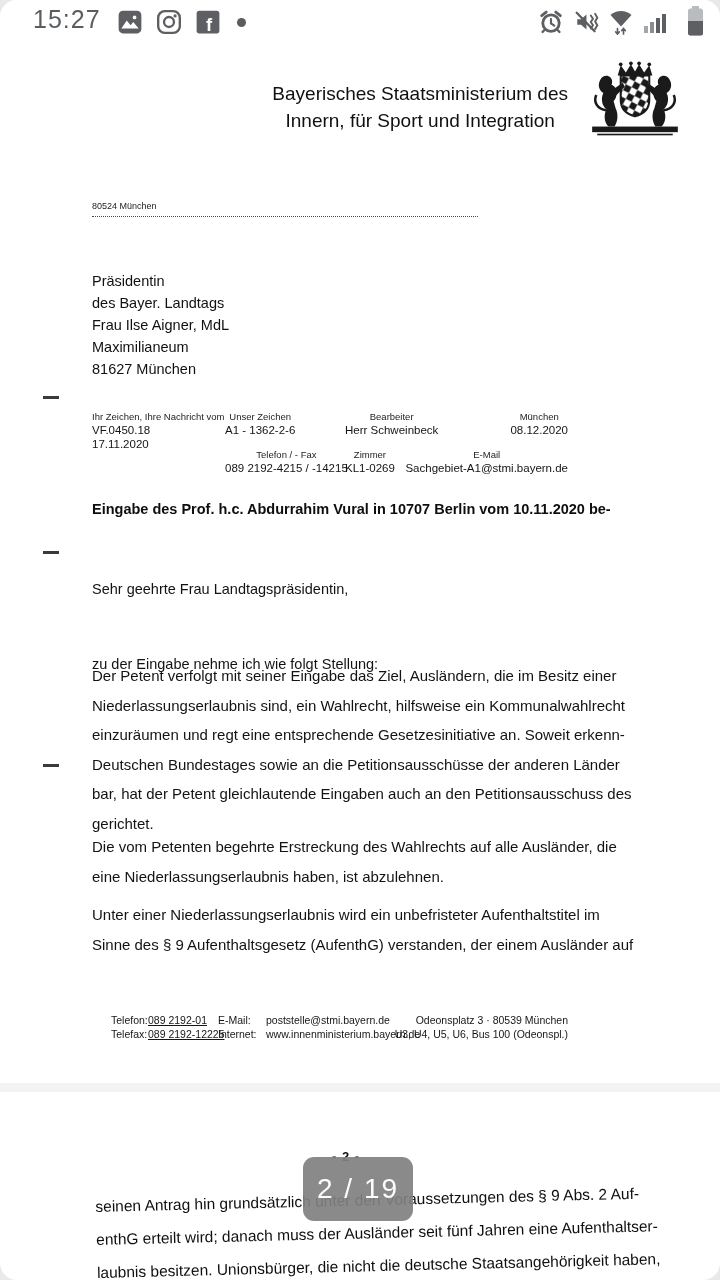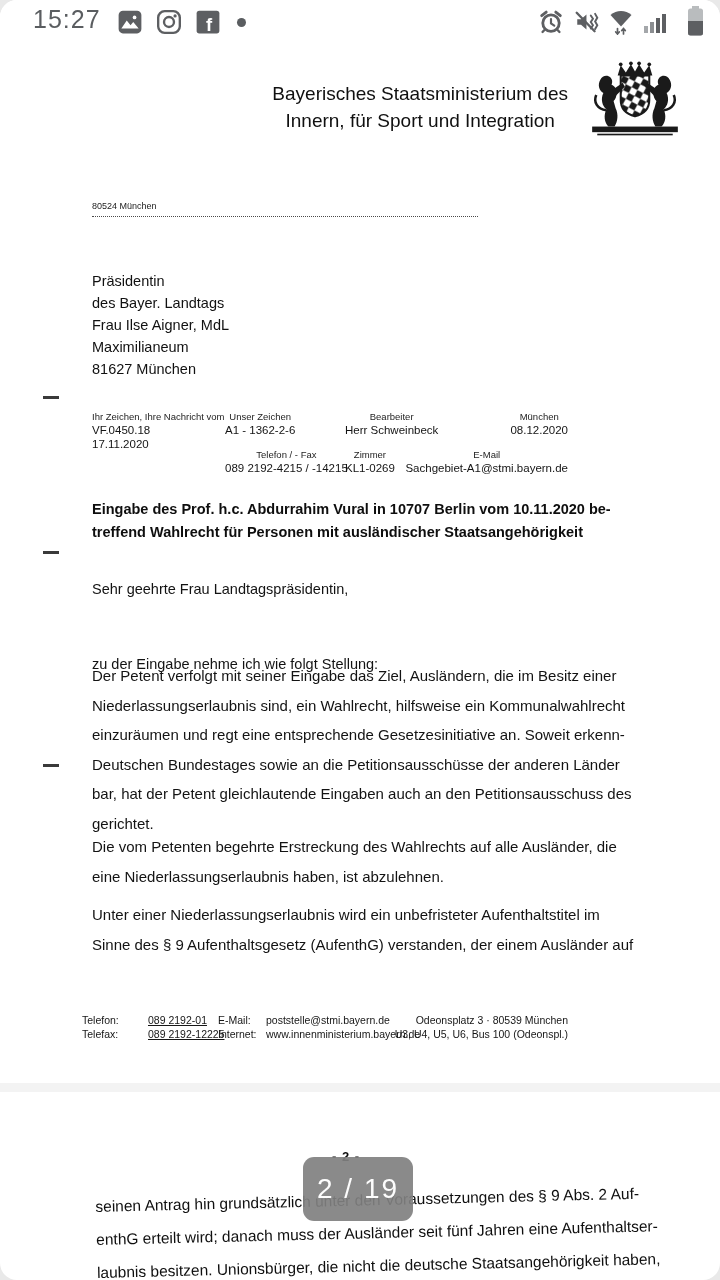--- a/index.html
+++ b/index.html
@@ -51,21 +51,21 @@
   
   .bodyline{position:absolute;left:92px;font-size:14.5px;color:#131313;white-space:nowrap;}
   .salut{top:581px;} .opening{top:616px;margin-top:40px;}
   .para{position:absolute;left:92px;font-size:15px;line-height:29.5px;color:#131313;white-space:nowrap;}
   .p1{top:661px;} .p2{top:832px;} .p3{top:900px;}
 
   
   .f-row{position:absolute;left:0;width:720px;height:14px;font-size:10.5px;color:#161616;white-space:nowrap;}
   .f1{top:1014px;} .f2{top:1028px;}
   .f-row span{position:absolute;}
-  .fa{left:82px;} .fb{left:148px;text-decoration:underline;} .fc{left:218px;} .fd{left:266px;}
+  .fa{left:111px;} .fb{left:148px;text-decoration:underline;} .fc{left:218px;} .fd{left:266px;}
   .fe{right:152px;text-align:right;}
 
   
   .page-sep{position:absolute;left:0;top:1083px;width:720px;height:9px;background:#f3f3f3;}
 
   
   .p2num{position:absolute;left:0;top:1149px;width:692px;text-align:center;
          font-size:13px;font-weight:700;color:#101010;letter-spacing:1px;}
   .page2body{position:absolute;left:95px;top:1190px;width:625px;font-size:15.5px;
              line-height:33px;color:#0f0f0f;white-space:nowrap;
@@ -216,21 +216,20 @@
         <div class="lbl">Zimmer</div>
         <div>KL1-0269</div>
       </div>
       <div class="ref rc4b">
         <div class="lbl">E-Mail</div>
         <div>Sachgebiet-A1@stmi.bayern.de</div>
       </div>
 
       <div class="subject">
         <div>Eingabe des Prof. h.c. Abdurrahim Vural in 10707 Berlin vom 10.11.2020 be-</div>
-        <div>treffend Wahlrecht für Personen mit ausländischer Staatsangehörigkeit</div>
       </div>
 
       <div class="bodyline salut">Sehr geehrte Frau Landtagspräsidentin,</div>
       <div class="bodyline opening">zu der Eingabe nehme ich wie folgt Stellung:</div>
 
       <div class="para p1">
         <div>Der Petent verfolgt mit seiner Eingabe das Ziel, Ausländern, die im Besitz einer</div>
         <div>Niederlassungserlaubnis sind, ein Wahlrecht, hilfsweise ein Kommunalwahlrecht</div>
         <div>einzuräumen und regt eine entsprechende Gesetzesinitiative an. Soweit erkenn-</div>
         <div>Deutschen Bundestages sowie an die Petitionsausschüsse der anderen Länder</div>

